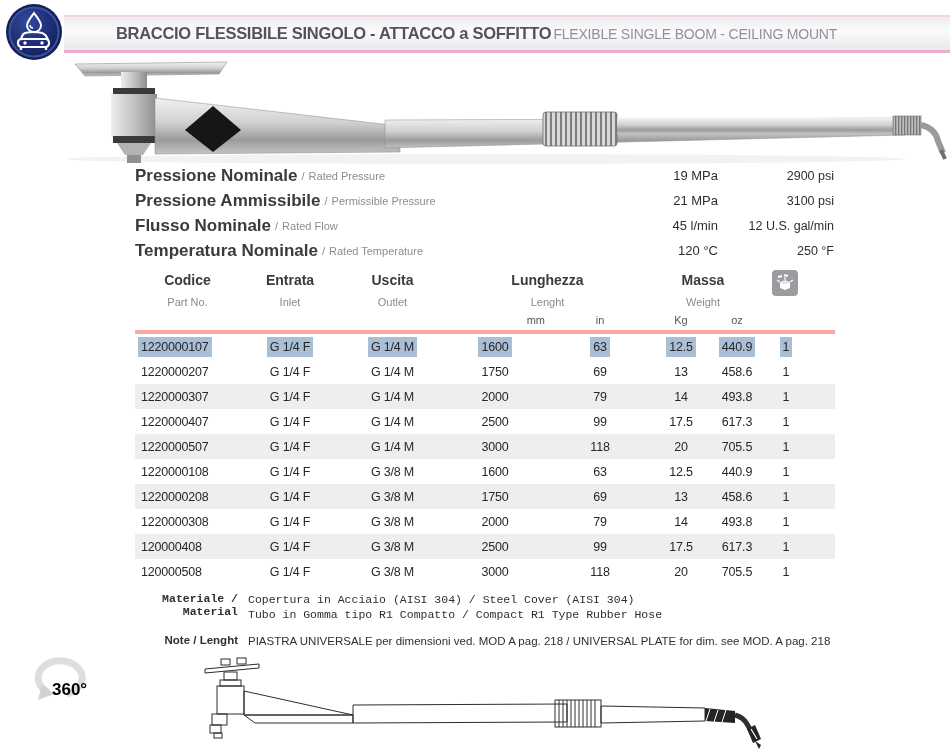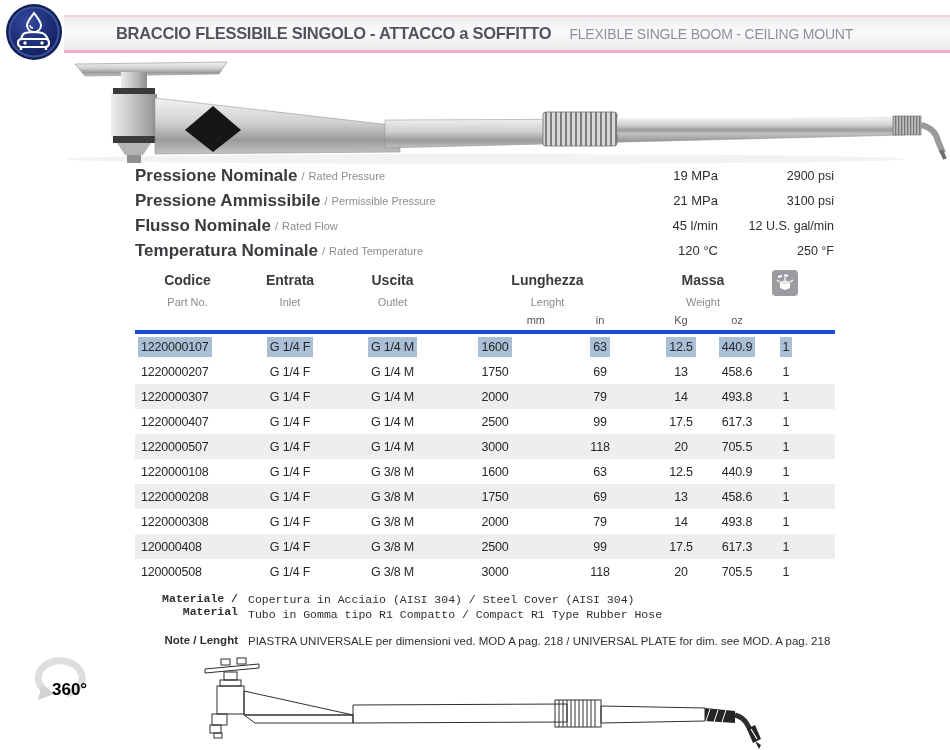--- a/index.html
+++ b/index.html
@@ -5,21 +5,21 @@
   html,body{margin:0;padding:0;background:#fff;}
   #page{position:relative;width:950px;height:750px;background:#fff;overflow:hidden;
         font-family:"Liberation Sans", sans-serif;color:#2b2b30;}
 
   
   .hdr-bar{position:absolute;left:64px;top:15px;width:886px;height:33px;
     background:linear-gradient(180deg,#ededf0 0%,#fbfbfc 45%,#e9e9ec 100%);
     border-top:2px solid #f6cfe0;border-bottom:3px solid #efaccd;
     display:flex;align-items:center;}
   .title-it{margin-left:52px;font-size:16.5px;font-weight:bold;color:#56525b;letter-spacing:-0.3px;}
-  .title-en{margin-left:18px;font-size:14px;color:#90909a;letter-spacing:-0.2px;}
+  .title-en{margin-left:2px;font-size:14px;color:#90909a;letter-spacing:-0.2px;}
   .brand{position:absolute;left:5px;top:3px;width:58px;height:58px;}
 
   
   .specs{position:absolute;left:135px;top:163px;width:700px;}
   .spec-row{position:relative;height:25px;}
   .spec-label{position:absolute;left:0;top:0;height:25px;display:flex;align-items:center;}
   .spec-label .it{font-size:17px;font-weight:bold;color:#3a3a3f;}
   .spec-label .sep{font-size:11px;color:#8d8d92;margin:0 4px;}
   .spec-label .en{font-size:11px;color:#8d8d92;}
   .spec-metric{position:absolute;right:117px;top:0;height:25px;display:flex;align-items:center;font-size:13px;color:#2e2e33;}
@@ -32,21 +32,21 @@
   .hsub{display:block;font-size:11px;font-weight:normal;color:#8a8a90;margin-top:8px;}
   .h-code{left:0;width:105px;}
   .h-entrata{left:105px;width:100px;}
   .h-uscita{left:205px;width:105px;}
   .h-lung{left:310px;width:205px;}
   .h-massa{left:516px;width:104px;}
   .h-pack{position:absolute;left:637px;top:0;width:26px;height:26px;background:#9c9ca0;border-radius:4px;
           display:flex;align-items:center;justify-content:center;}
   .units{position:absolute;top:44px;left:0;width:700px;height:14px;font-size:11px;color:#55555a;}
   .ucell{position:absolute;top:0;text-align:center;}
-  .rows{border-top:4px solid #1d4ed8;}
+  .rows{border-top:4px solid #fca5a5;}
   .trow{position:relative;height:25px;background:#fff;}
   .trow.shaded{background:#eeeeef;}
   .cell{position:absolute;top:0;height:25px;display:flex;align-items:center;justify-content:center;
         font-size:12.5px;color:#27272b;letter-spacing:-0.2px;}
   .c-code{left:0;width:105px;justify-content:flex-start;padding-left:6px;box-sizing:border-box;}
   .c-entrata{left:105px;width:100px;}
   .c-uscita{left:205px;width:105px;}
   .c-mm{left:310px;width:100px;}
   .c-in{left:415px;width:100px;}
   .c-kg{left:516px;width:60px;}

